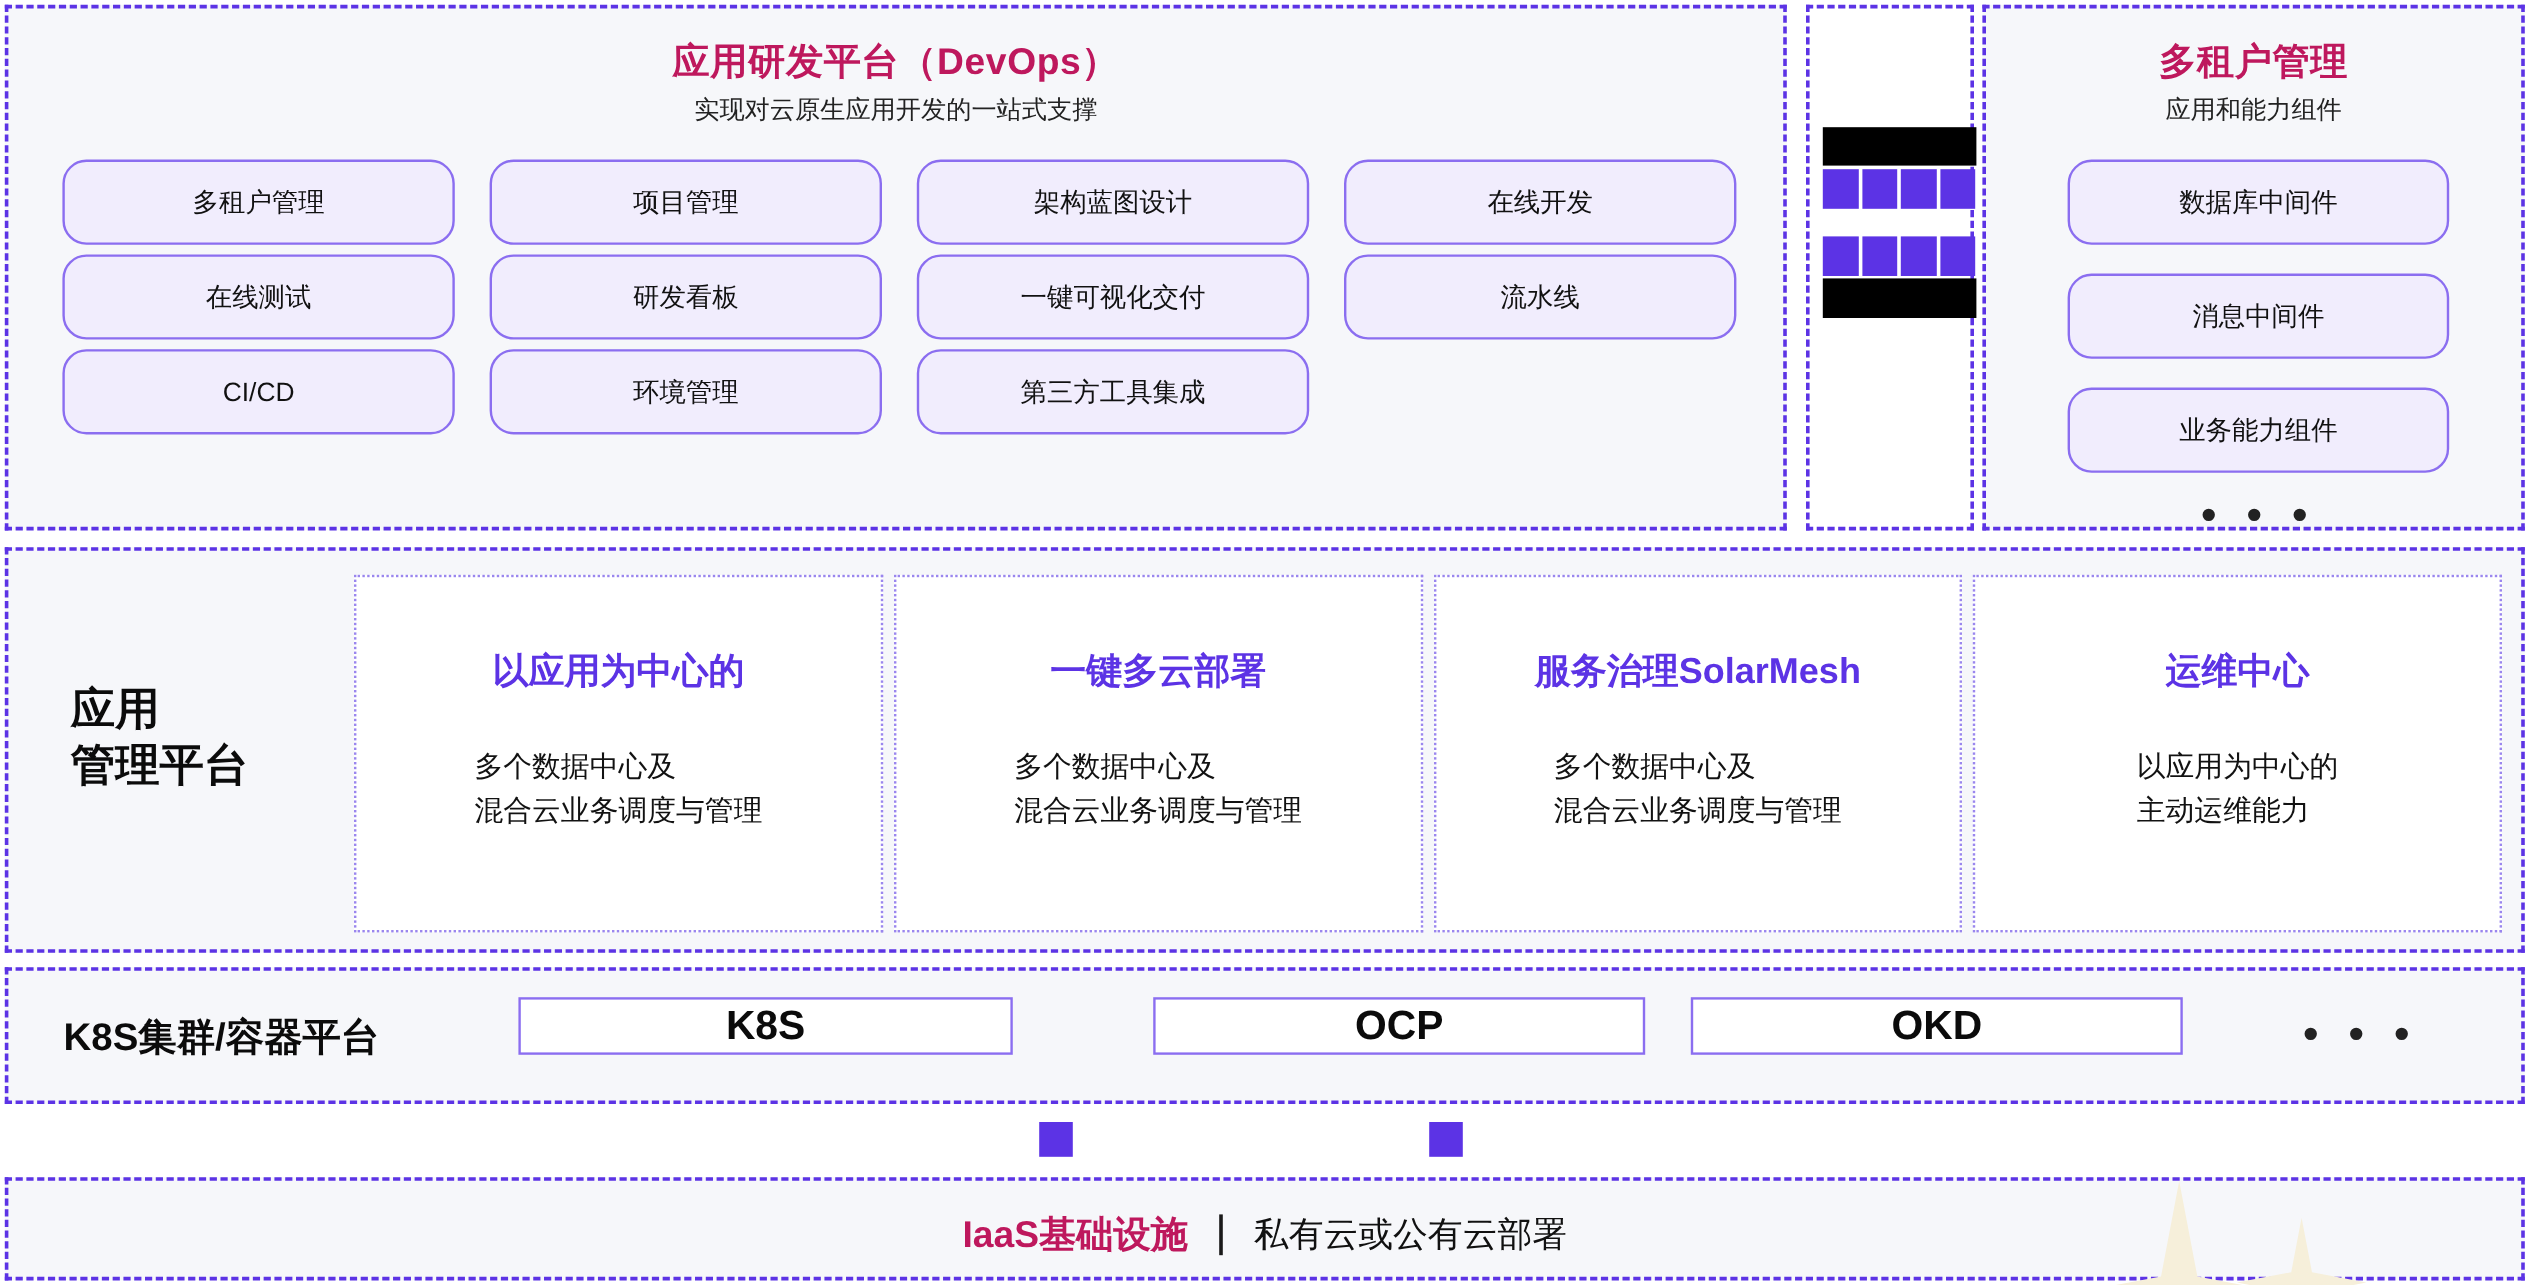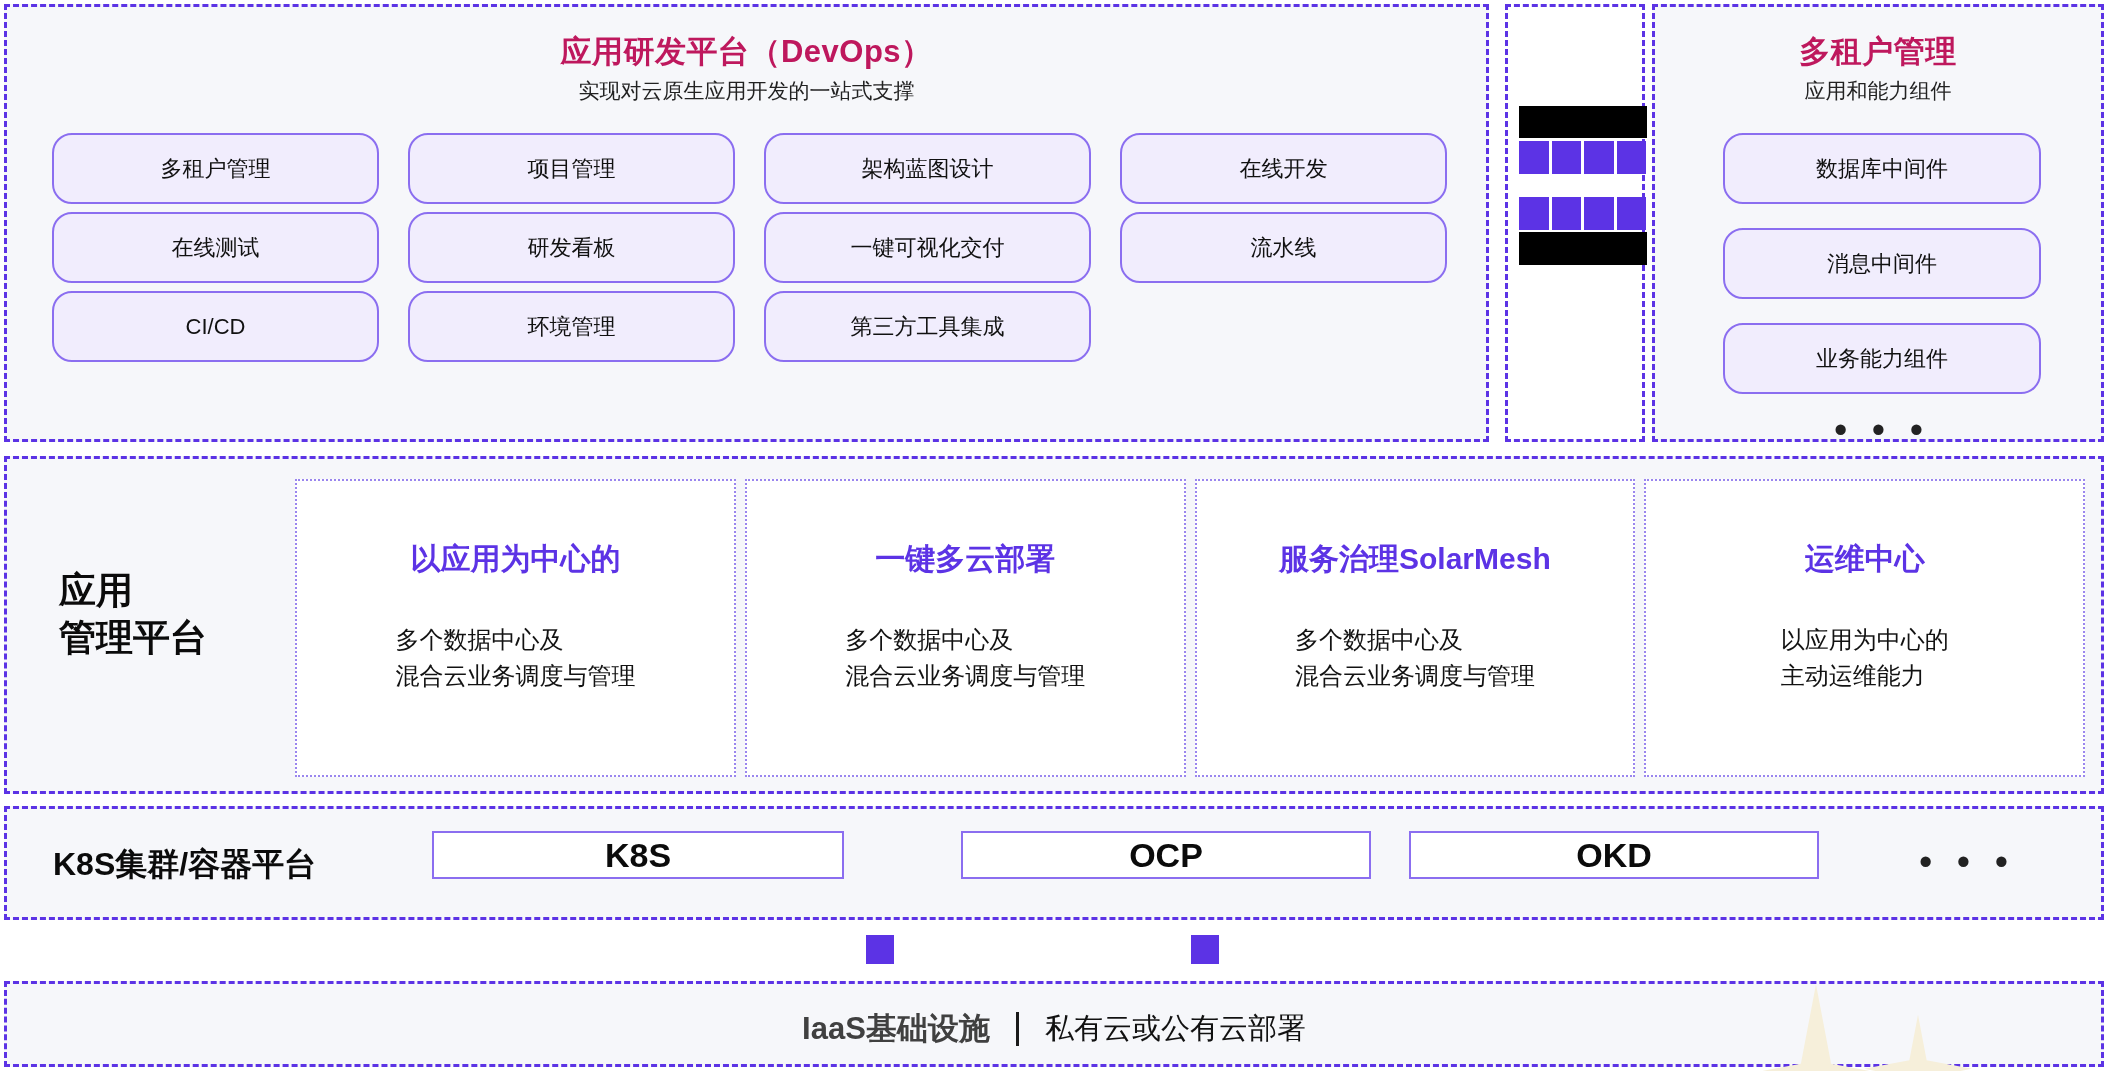--- a/index.html
+++ b/index.html
@@ -249,21 +249,21 @@
     position: absolute;
     left: 0; right: 0; top: 24px;
     display: flex;
     align-items: center;
     justify-content: center;
     gap: 26px;
   }
   #iaas-title {
     font-size: 31px;
     font-weight: bold;
-    color: #404040;
+    color: #be185d;
   }
   #iaas-divider {
     width: 3px;
     height: 34px;
     background: #1a1a1a;
   }
   #iaas-sub {
     font-size: 29px;
     color: #111111;
   }

